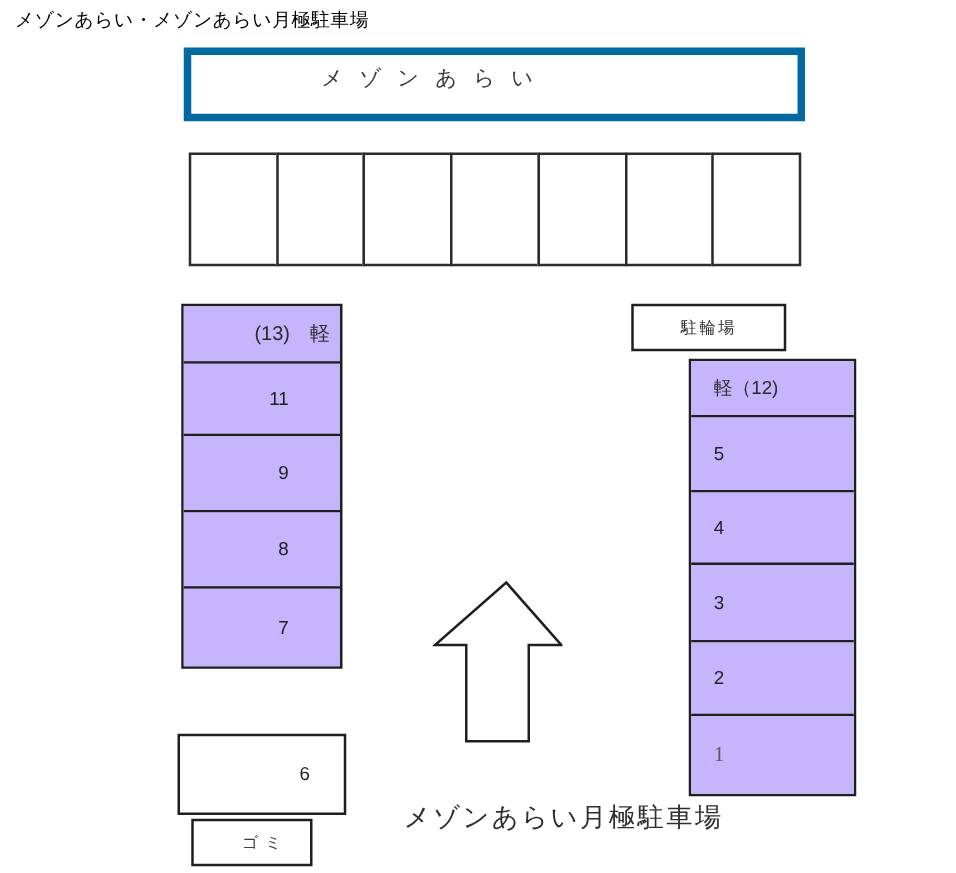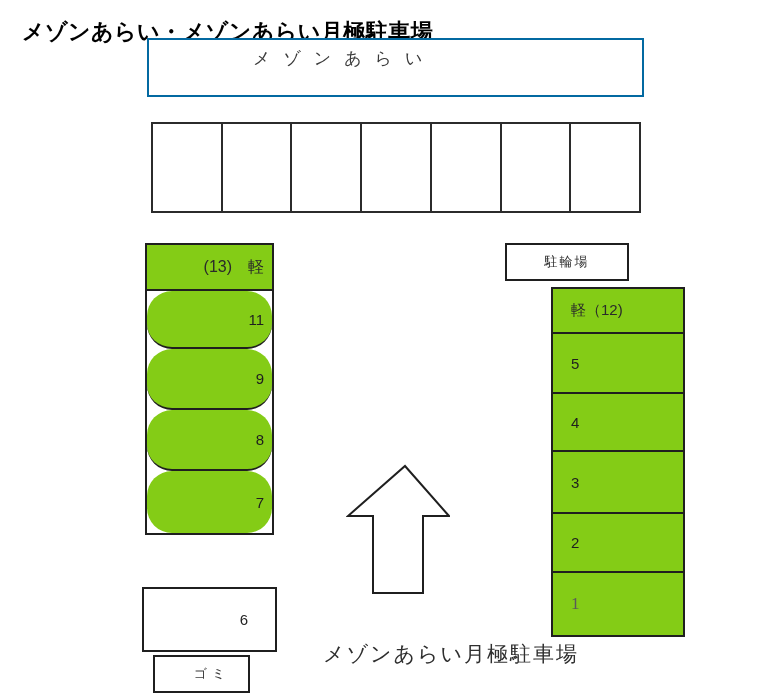--- a/index.html
+++ b/index.html
@@ -5,26 +5,26 @@
   html,body{margin:0;padding:0;background:#ffffff;}
   .canvas{
     position:relative;
     width:765px;height:698px;
     background:#ffffff;
     font-family:"Liberation Sans", sans-serif;
     color:#1a1a1a;
     overflow:hidden;
   }
   .title{
-    position:absolute;left:10px;top:5px;margin:12px;
-    font-size:22px;font-weight:bold;letter-spacing:0.5px;color:#000;
+    position:absolute;left:10px;top:5px;margin:2px;
+    font-size:15px;font-weight:normal;letter-spacing:0.5px;color:#000;
   }
   .building-box{
     position:absolute;left:147px;top:38px;width:497px;height:59px;
-    border:2px solid #0369a1;box-sizing:border-box;background:#fff;
+    border:6px solid #0369a1;box-sizing:border-box;background:#fff;
   }
   .building-label{
     position:absolute;left:104px;top:7px;
     font-size:17px;letter-spacing:13px;color:#3a3a3a;font-weight:normal;
   }
   .stalls-row{
     position:absolute;left:151px;top:122px;width:490px;height:91px;
     display:flex;
   }
   .stall{
@@ -34,24 +34,24 @@
 
   .col{
     position:absolute;box-sizing:border-box;
     border:2px solid #1f1f1f;background:#fff;
   }
   .left-col{left:145px;top:243px;width:129px;}
   .right-col{left:508px;top:287px;width:134px;margin-left:43px;}
   .cell{
     box-sizing:border-box;display:flex;align-items:center;
     border-bottom:2px solid #1f1f1f;
-    font-size:15px;color:#1f1f1f;background:#84cc16;
+    font-size:15px;color:#1f1f1f;background:#c4b5fd;
   }
   .col .cell:last-child{border-bottom:none;}
-  .cell.align-right{justify-content:flex-end;padding-right:8px;border-radius:25px;}
+  .cell.align-right{justify-content:flex-end;padding-right:41px;}
   .cell.align-left{justify-content:flex-start;padding-left:18px;}
   .cell.hdr-left{justify-content:flex-end;padding-right:8px;font-size:16px;color:#2a2a2a;}
   .cell.hdr-right{font-size:15px;color:#2a2a2a;padding-left:18px;}
   .h46{height:46px}.h58{height:58px}.h61{height:61px}.h62{height:62px}
   .h45{height:45px}.h60{height:60px}.h59{height:59px}
   .serif-cell{font-family:"Liberation Serif", serif;color:#5a5a5a;font-size:17px;}
 
   .six-box{
     position:absolute;left:142px;top:587px;width:135px;height:65px;
     border:2px solid #1f1f1f;box-sizing:border-box;background:#fff;

